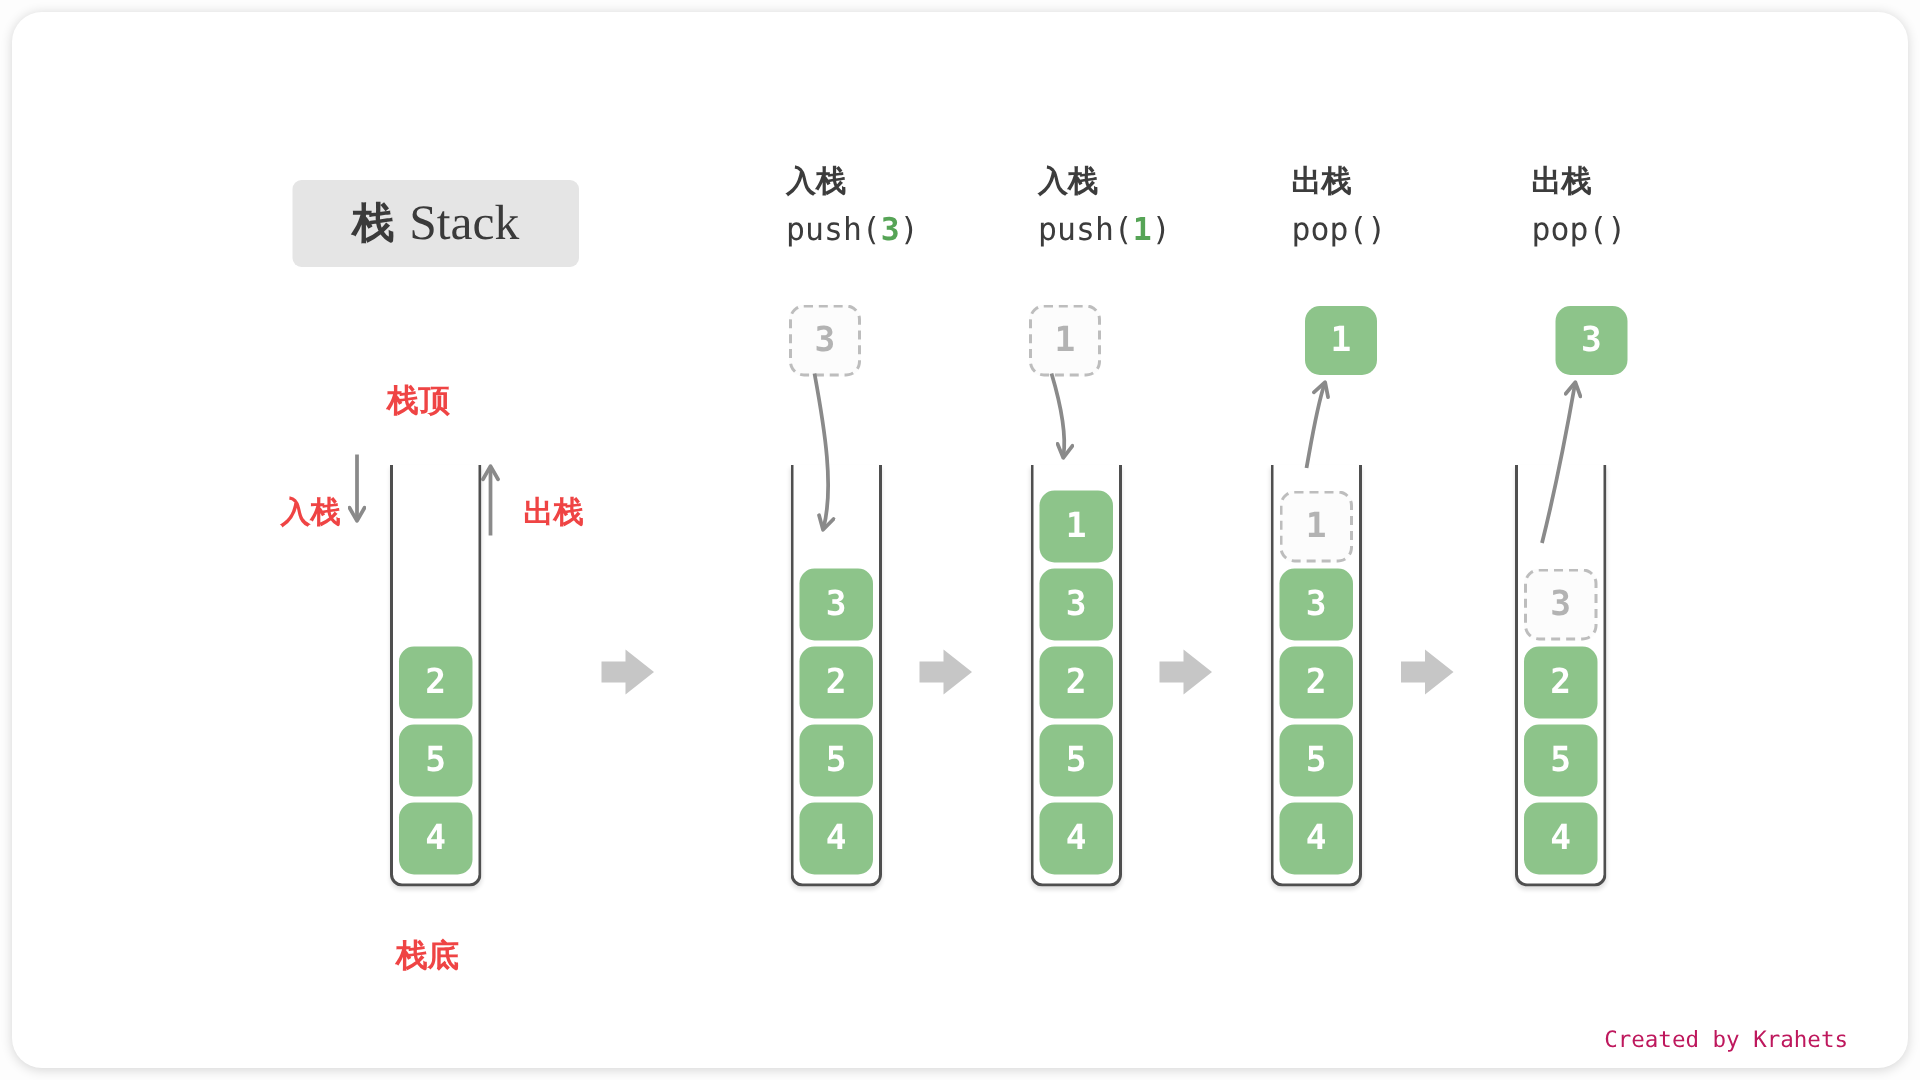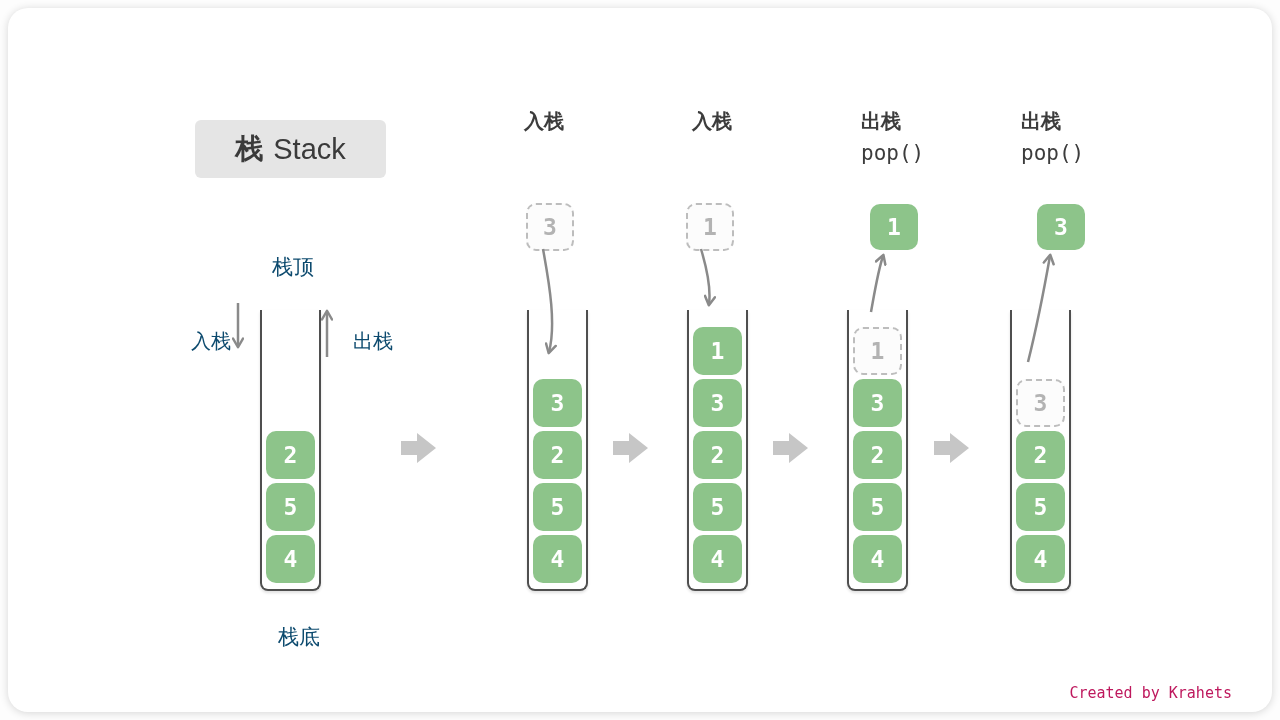--- a/index.html
+++ b/index.html
@@ -13,24 +13,24 @@
   .abs { position: absolute; }
 
   
   .title-box {
     left: 187px; top: 112px; width: 191px; height: 58px;
     background: #e5e5e5; border-radius: 6px;
     display: flex; align-items: center; justify-content: center;
     color: #3a3a3a;
   }
   .title-zh { font-size: 28px; font-weight: bold; }
-  .title-en { font-family: Liberation Sans, sans-serif; font-size: 29px; margin-left: 10px; }
+  .title-en { font-family: Liberation Serif, serif; font-size: 33px; margin-left: 10px; }
 
   
-  .lbl { color: #0c4a6e; font-weight: normal; font-size: 21px; text-align: center; }
+  .lbl { color: #ef4444; font-weight: bold; font-size: 21px; text-align: left; }
   .lbl-top    { left: 250px; top: 245px; width: 70px; }
   .lbl-bottom { left: 256px; top: 615px; width: 70px; }
   .lbl-push   { left: 179px; top: 320px; width: 48px; font-size: 20px; }
   .lbl-pop    { left: 341px; top: 320px; width: 48px; font-size: 20px; }
 
   
   .op { top: 100px; width: 160px; }
   .op-zh { font-size: 20px; font-weight: bold; color: #3c3c3c; line-height: 26px; }
   .op-code { font-family: "DejaVu Sans Mono", monospace; font-size: 21px; color: #3c3c3c; margin-top: 7px; }
   .op-code .arg { color: #56a456; font-weight: bold; }
@@ -82,23 +82,25 @@
     <span class="title-en">Stack</span>
   </div>
 
   <div class="abs lbl lbl-top">栈顶</div>
   <div class="abs lbl lbl-bottom">栈底</div>
   <div class="abs lbl lbl-push">入栈</div>
   <div class="abs lbl lbl-pop">出栈</div>
 
   <div class="abs op" style="left:516px">
     <div class="op-zh">入栈</div>
+    <div class="op-code"><span>push(</span><span class="arg">3</span><span>)</span></div>
   </div>
   <div class="abs op" style="left:684px">
     <div class="op-zh">入栈</div>
+    <div class="op-code"><span>push(</span><span class="arg">1</span><span>)</span></div>
   </div>
   <div class="abs op" style="left:853px">
     <div class="op-zh">出栈</div>
     <div class="op-code"><span>pop(</span><span class="arg"></span><span>)</span></div>
   </div>
   <div class="abs op" style="left:1013px">
     <div class="op-zh">出栈</div>
     <div class="op-code"><span>pop(</span><span class="arg"></span><span>)</span></div>
   </div>
 

